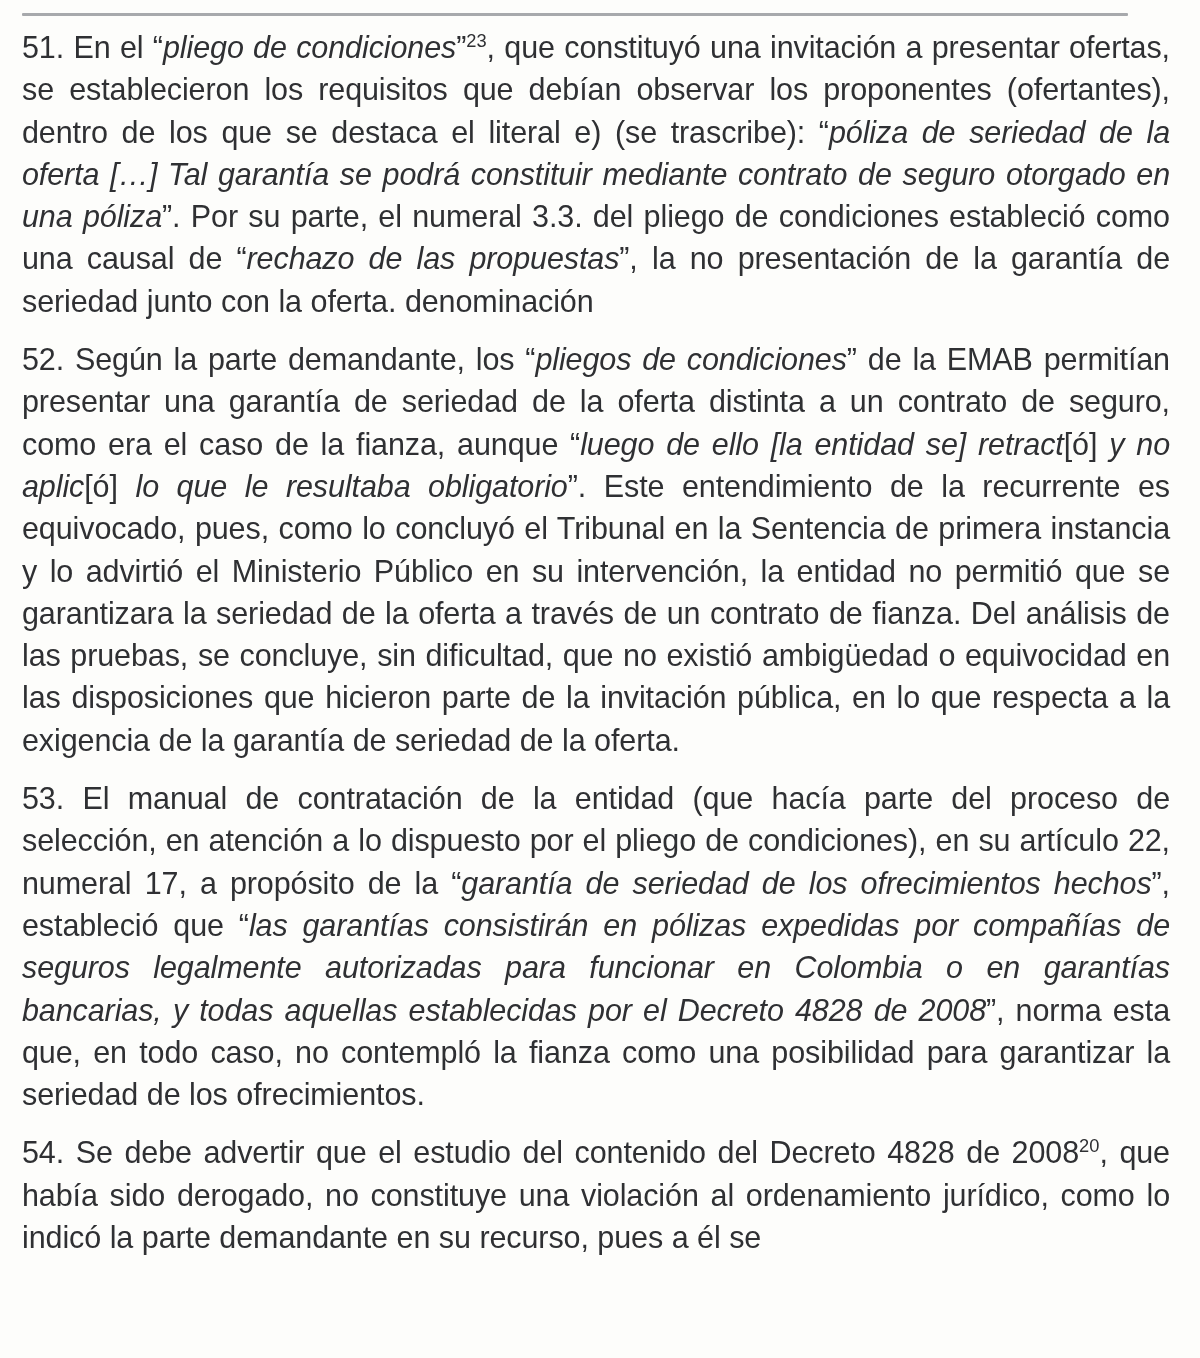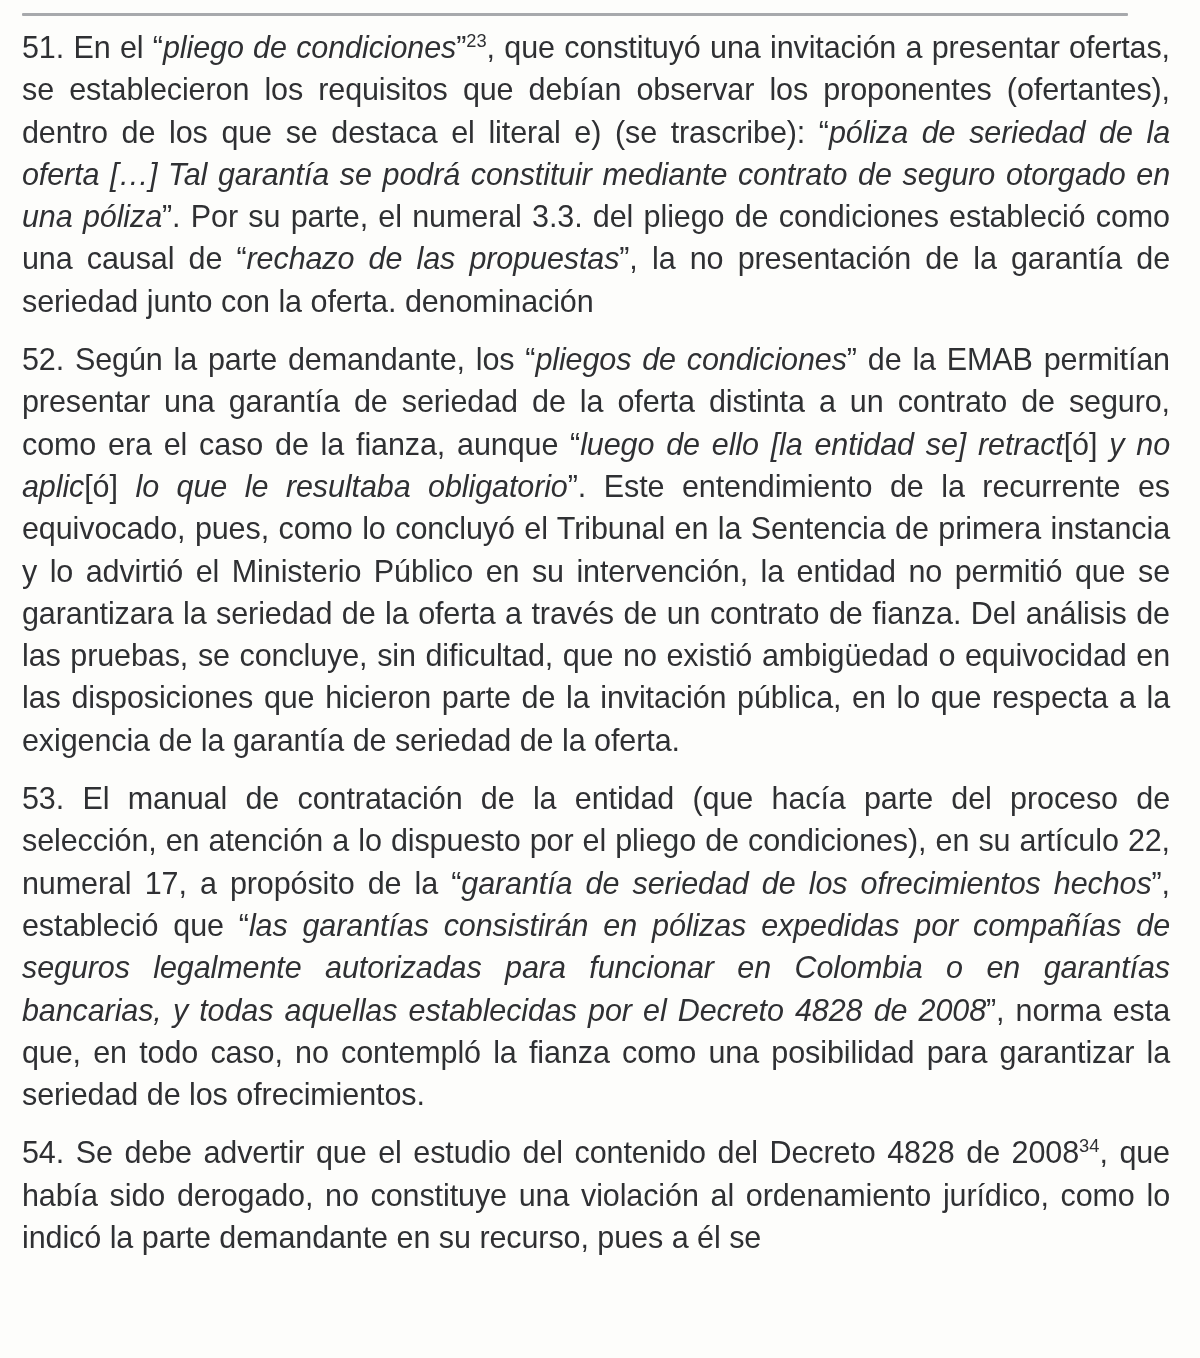--- a/index.html
+++ b/index.html
@@ -85,17 +85,17 @@
   <div class="top-rule"></div>
 
   <div class="body-text">
 
     <p class="para"><span>51. En el “</span><i>pliego de condiciones</i><span>”</span><sup>23</sup><span>, que constituyó una invitación a presentar ofertas, se establecieron los requisitos que debían observar los proponentes (ofertantes), dentro de los que se destaca el literal e) (se trascribe): “</span><i>póliza de seriedad de la oferta […] Tal garantía se podrá constituir mediante contrato de seguro otorgado en una póliza</i><span>”. Por su parte, el numeral 3.3. del pliego de condiciones estableció como una causal de “</span><i>rechazo de las propuestas</i><span>”, la no presentación de la garantía de seriedad junto con la oferta. denominación</span></p>
 
     <p class="para"><span>52. Según la parte demandante, los “</span><i>pliegos de condiciones</i><span>” de la EMAB permitían presentar una garantía de seriedad de la oferta distinta a un contrato de seguro, como era el caso de la fianza, aunque “</span><i>luego de ello [la entidad se] retract</i><i class="upright">[ó]</i><i> y no aplic</i><i class="upright">[ó]</i><i> lo que le resultaba obligatorio</i><span>”. Este entendimiento de la recurrente es equivocado, pues, como lo concluyó el Tribunal en la Sentencia de primera instancia y lo advirtió el Ministerio Público en su intervención, la entidad no permitió que se garantizara la seriedad de la oferta a través de un contrato de fianza. Del análisis de las pruebas, se concluye, sin dificultad, que no existió ambigüedad o equivocidad en las disposiciones que hicieron parte de la invitación pública, en lo que respecta a la exigencia de la garantía de seriedad de la oferta.</span></p>
 
     <p class="para"><span>53. El manual de contratación de la entidad (que hacía parte del proceso de selección, en atención a lo dispuesto por el pliego de condiciones), en su artículo 22, numeral 17, a propósito de la “</span><i>garantía de seriedad de los ofrecimientos hechos</i><span>”, estableció que “</span><i>las garantías consistirán en pólizas expedidas por compañías de seguros legalmente autorizadas para funcionar en Colombia o en garantías bancarias, y todas aquellas establecidas por el Decreto 4828 de 2008</i><span>”, norma esta que, en todo caso, no contempló la fianza como una posibilidad para garantizar la seriedad de los ofrecimientos.</span></p>
 
-    <p class="para clipped"><span>54. Se debe advertir que el estudio del contenido del Decreto 4828 de 2008</span><sup>34</sup><span>, que había sido derogado, no constituye una violación al ordenamiento jurídico, como lo indicó la parte demandante en su recurso, pues a él se</span></p>
+    <p class="para clipped"><span>54. Se debe advertir que el estudio del contenido del Decreto 4828 de 2008</span><sup>20</sup><span>, que había sido derogado, no constituye una violación al ordenamiento jurídico, como lo indicó la parte demandante en su recurso, pues a él se</span></p>
 
   </div>
 
 </div>
 
 </body></html>

